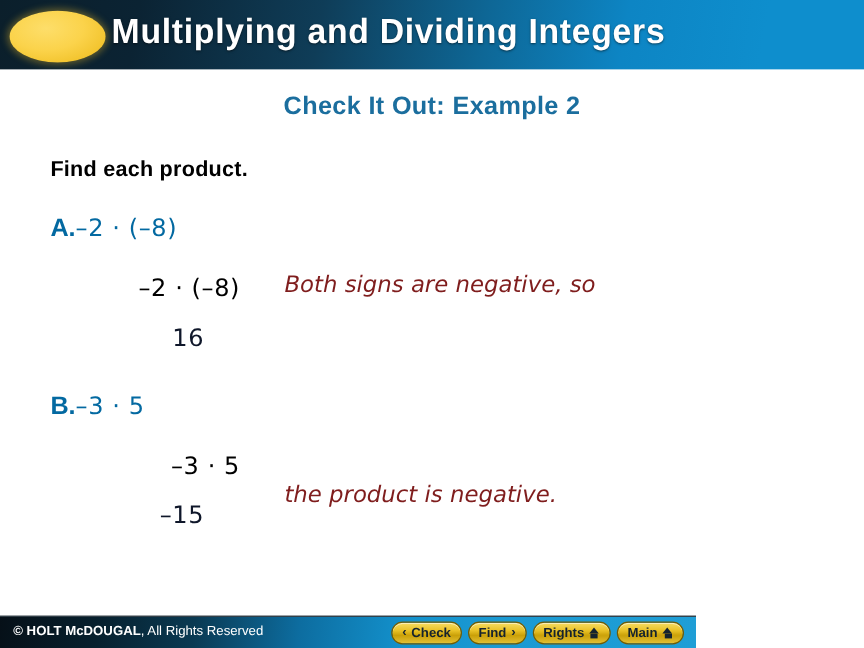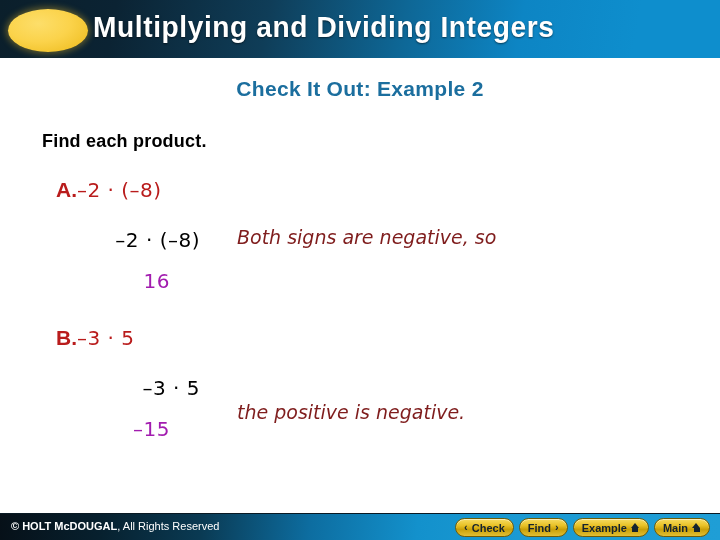--- a/index.html
+++ b/index.html
@@ -83,24 +83,24 @@
     font-weight: bold;
     letter-spacing: 0.2px;
   }
 
   .problem { position: absolute; left: 0; width: 720px; }
   #problem-a { top: 120px; }
   #problem-b { top: 268px; }
 
   .prob-head {
     position: absolute;
-    left: 56px; top: 0;
+    left: 42px; top: 0;
     white-space: nowrap;
     font-size: 21px;
-    color: #b91c1c;
+    color: #0369a1;
   }
   .prob-letter {
     font-family: "Liberation Sans Narrow", "Liberation Sans", sans-serif;
     font-weight: bold;
     font-size: 21px;
   }
   .prob-expr {
     font-family: "DejaVu Sans", sans-serif;
     font-weight: normal;
     font-size: 20px;
@@ -117,40 +117,40 @@
     color: #000000;
     letter-spacing: 0.5px;
   }
   .work-line-2 {
     position: absolute;
     left: 42px; top: 91px;
     width: 128px;
     text-align: right;
     font-family: "DejaVu Sans", sans-serif;
     font-size: 20px;
-    color: #a21caf;
+    color: #0f172a;
     letter-spacing: 0.5px;
   }
 
   .note {
     position: absolute;
     left: 237px; top: 46px;
     width: 350px;
     color: #7f1d1d;
     font-family: "DejaVu Sans", sans-serif;
     font-style: italic;
     font-size: 19px;
     line-height: 27px;
   }
 
   
   #footer {
     position: absolute;
     left: 0; top: 513px;
-    width: 720px; height: 27px;
+    width: 580px; height: 27px;
     background: linear-gradient(96deg,
                 #061018 0%,
                 #07202e 14%,
                 #0a3a53 28%,
                 #0d6da0 43%,
                 #1391cc 58%,
                 #1b9ad3 72%,
                 #1f9ed6 100%);
     border-top: 1px solid #0a1a24;
   }
@@ -244,21 +244,21 @@
   </div>
 
   <div class="problem" id="problem-b">
     <div class="prob-head">
       <span class="prob-letter">B.</span><span class="prob-expr">–3 · 5</span>
     </div>
     <div class="work">–3 · 5</div>
     <div class="work-line-2">–15</div>
     <div class="note">
       <br>
-      <span>the positive is negative.</span>
+      <span>the product is negative.</span>
     </div>
   </div>
 
 </div>
 
 <div id="footer">
   <div id="copyright">
     <span class="bold">© HOLT McDOUGAL</span><span>, All Rights Reserved</span>
   </div>
 
@@ -268,21 +268,21 @@
       <span class="glyph">‹</span>
       <span>Check</span>
     </div>
 
     <div class="nav-btn">
       <span>Find</span>
       <span class="glyph">›</span>
     </div>
 
     <div class="nav-btn">
-      <span>Example</span>
+      <span>Rights</span>
       <span class="home"></span>
     </div>
 
     <div class="nav-btn">
       <span>Main</span>
       <span class="home"></span>
     </div>
 
   </div>
 </div>

